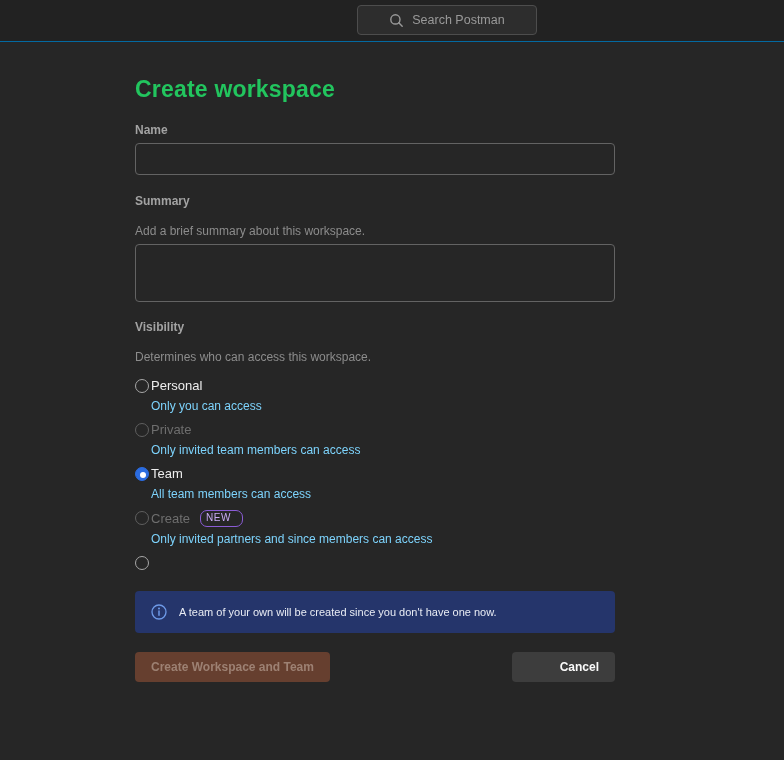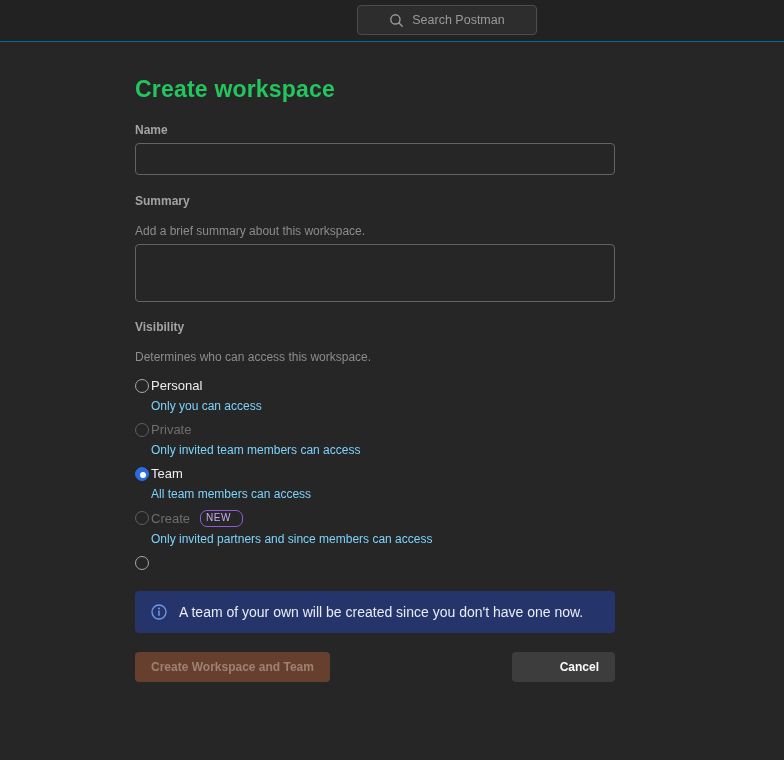--- a/index.html
+++ b/index.html
@@ -147,21 +147,21 @@
     margin-top: 21px;
     width: 480px;
     height: 42px;
     background: #25356b;
     border-radius: 4px;
     display: flex;
     align-items: center;
     padding: 0 16px;
     gap: 12px;
   }
-  .banner-text { font-size: 14px; color: #e9ecf4; }
+  .banner-text { font-size: 11px; color: #e9ecf4; }
   .info-icon { display: inline-flex; flex: none; }
 
   
   .actions {
     margin-top: 19px;
     display: flex;
     gap: 18px;
     align-items: center;
     justify-content: space-between;
   }

